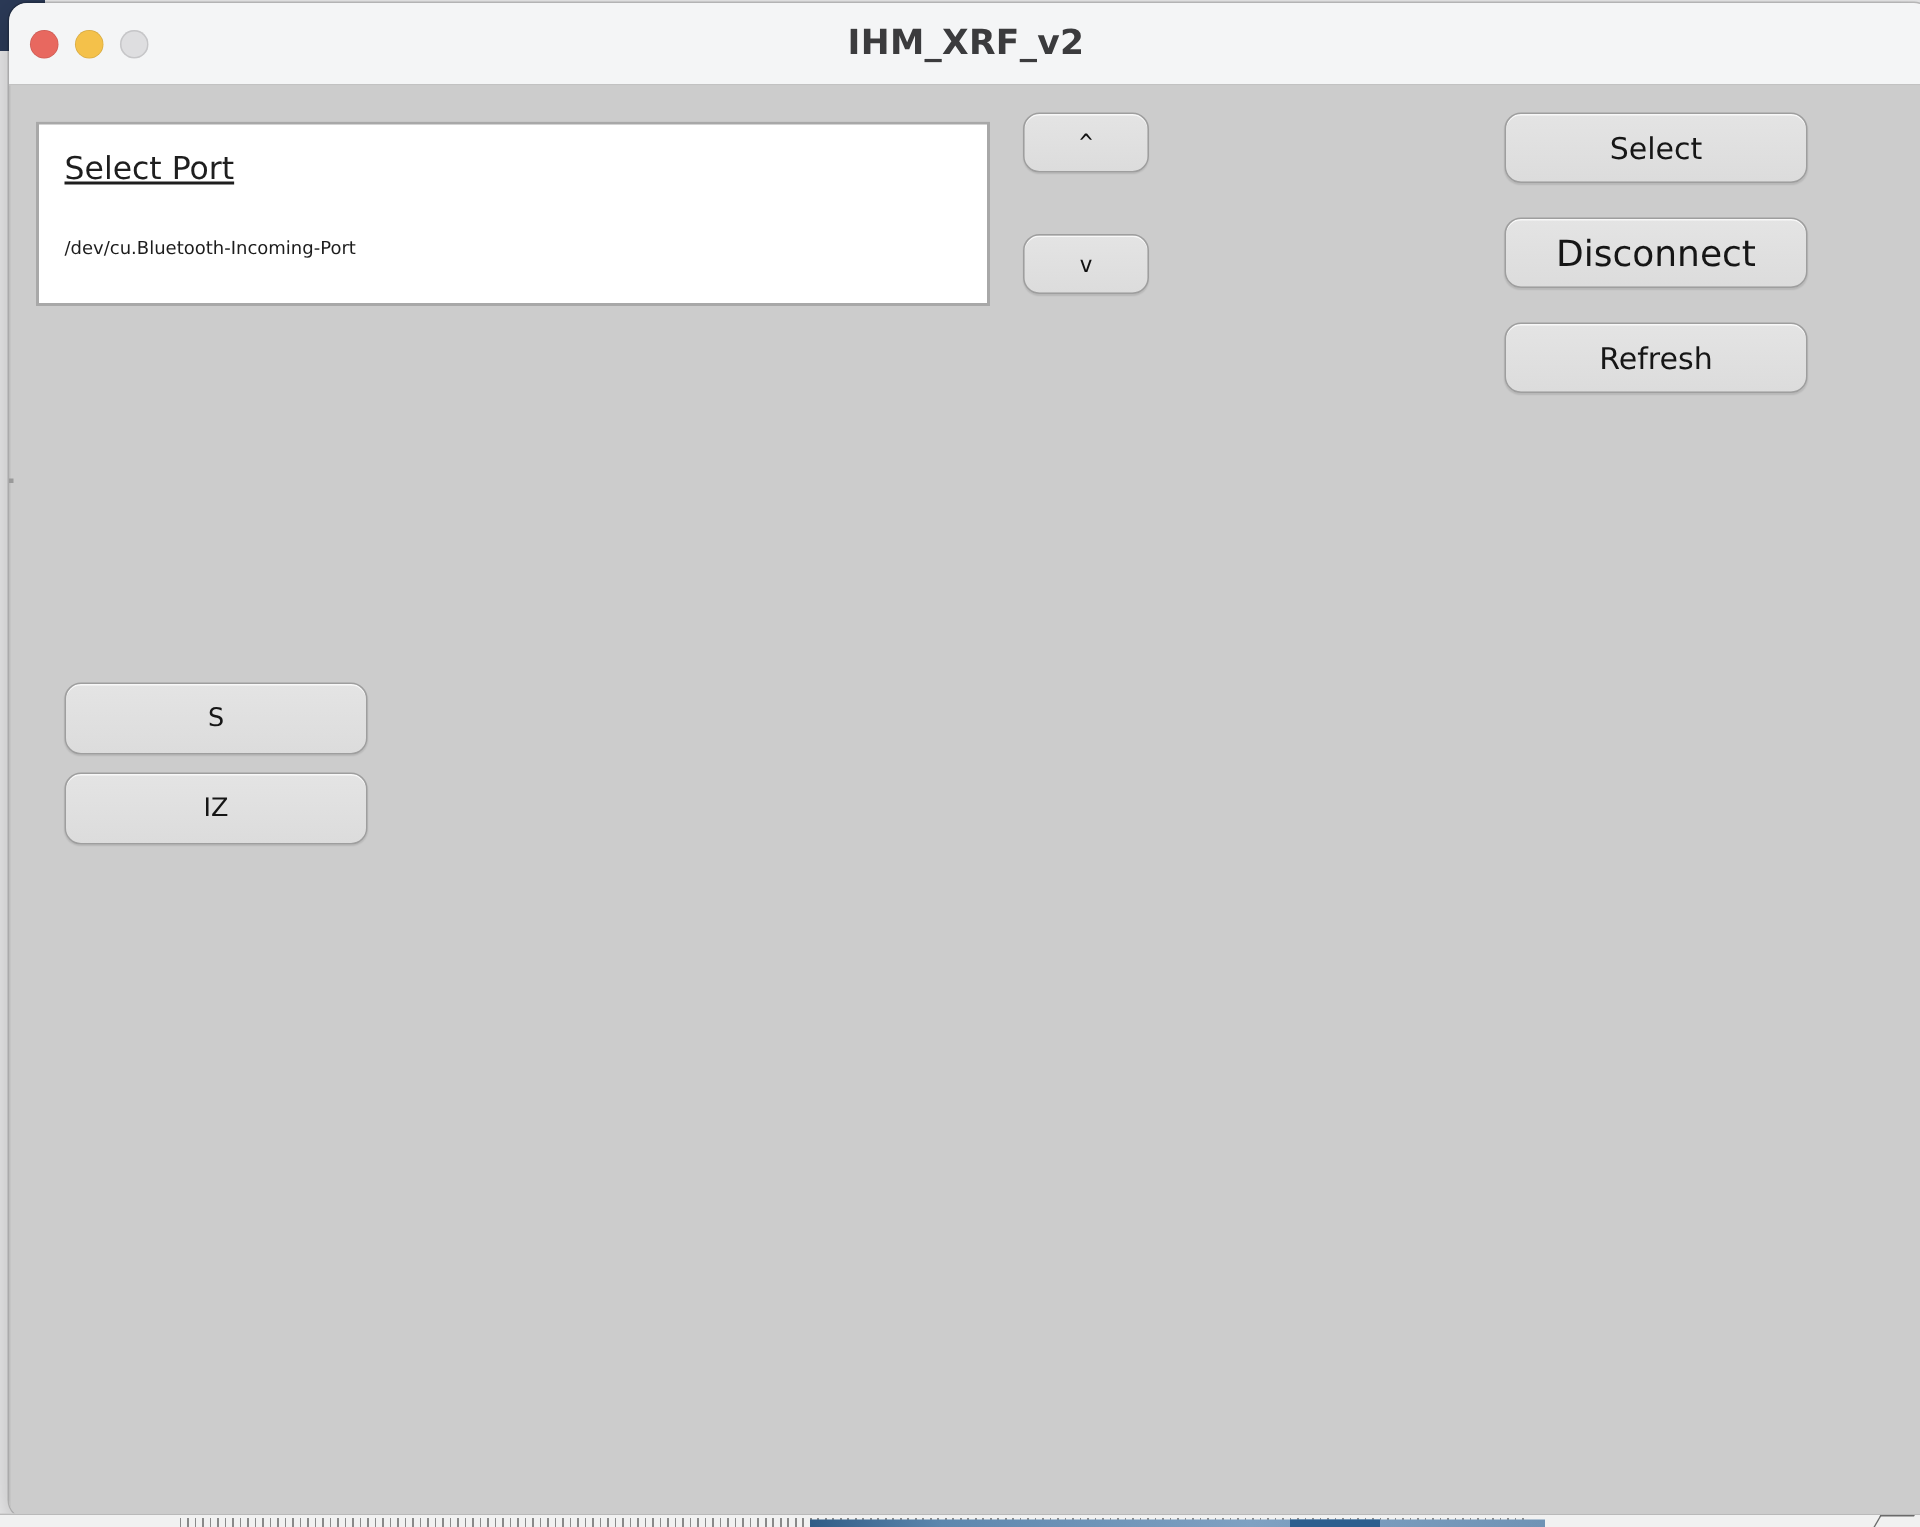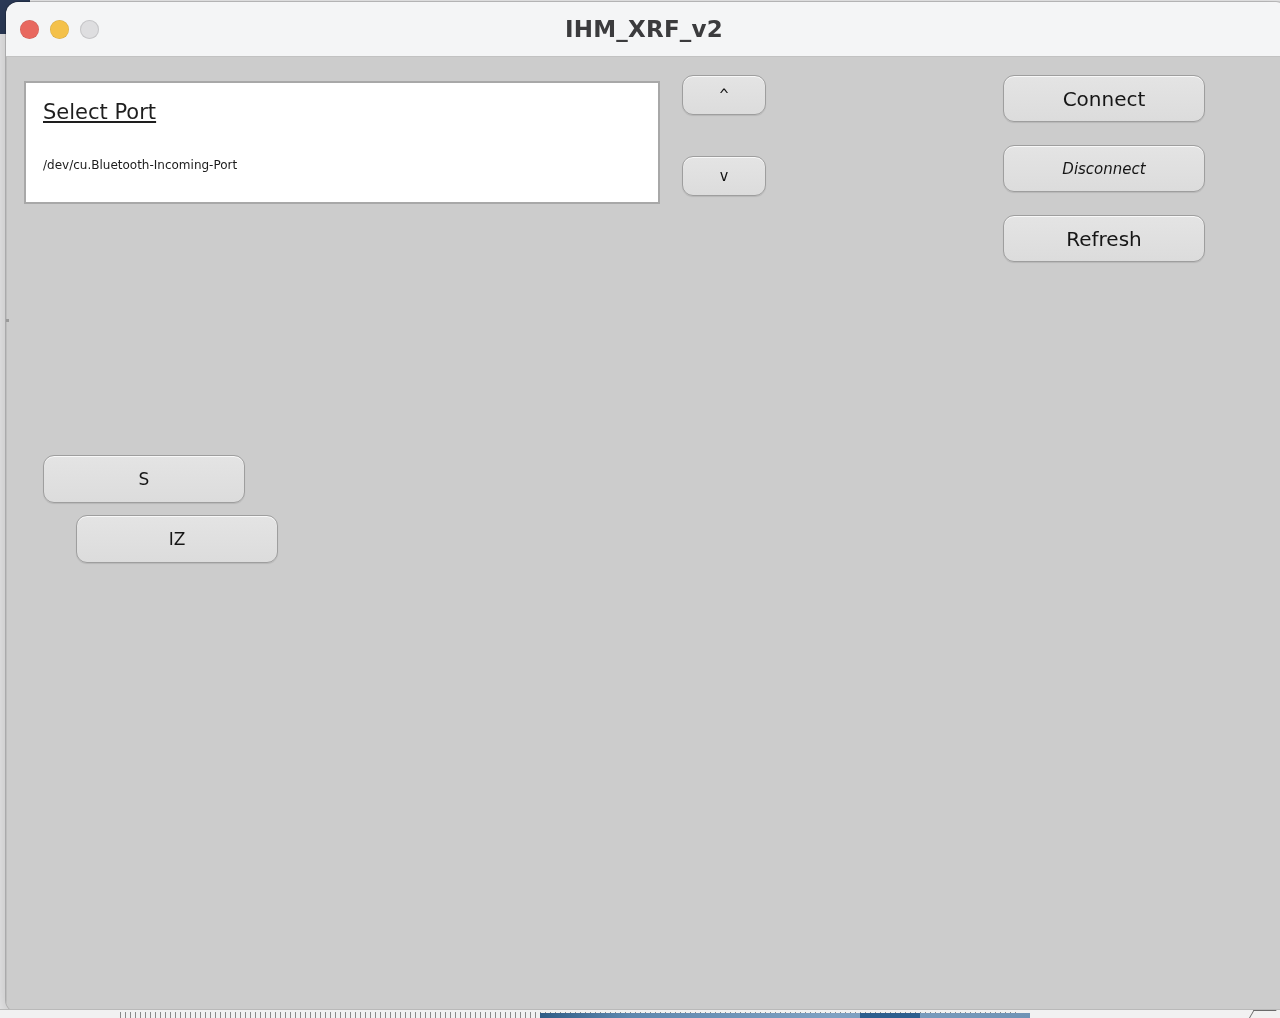--- a/index.html
+++ b/index.html
@@ -207,26 +207,26 @@
   #btn-scroll-down { left: 676px; top: 99px;  width: 84px; height: 40px; font-size: 15px; }
   #btn-scroll-up .glyph, #btn-scroll-down .glyph {
     font-family: "DejaVu Sans Mono", monospace;
     font-size: 15px;
     line-height: 1;
     color: #111;
   }
 
   
   #btn-connect    { left: 997px; top: 18px;  width: 202px; height: 47px; font-size: 20px; }
-  #btn-disconnect { left: 997px; top: 88px;  width: 202px; height: 47px; font-size: 15px; font-style: italic; }
+  #btn-disconnect { left: 997px; top: 88px;  width: 202px; height: 47px; font-size: 24px; }
   #btn-refresh    { left: 997px; top: 158px; width: 202px; height: 47px; font-size: 20px; }
 
   
   #btn-s  { left: 37px; top: 398px; width: 202px; height: 48px; font-size: 17px; }
-  #btn-iz { left: 37px; top: 458px; width: 202px; height: 48px; font-size: 17px; margin-left: 33px; }
+  #btn-iz { left: 37px; top: 458px; width: 202px; height: 48px; font-size: 17px; }
 </style>
 </head>
 <body>
 
 <div id="desktop">
 
   <div id="backdrop-navy"></div>
 
   <div id="app-window">
 
@@ -250,21 +250,21 @@
       </div>
 
       <div class="btn" id="btn-scroll-up">
         <span class="glyph">^</span>
       </div>
       <div class="btn" id="btn-scroll-down">
         <span class="glyph">v</span>
       </div>
 
       <div class="btn" id="btn-connect">
-        <span>Connect</span>
+        <span>Select</span>
       </div>
       <div class="btn" id="btn-disconnect">
         <span>Disconnect</span>
       </div>
       <div class="btn" id="btn-refresh">
         <span>Refresh</span>
       </div>
 
       <div class="btn" id="btn-s">
         <span>S</span>

